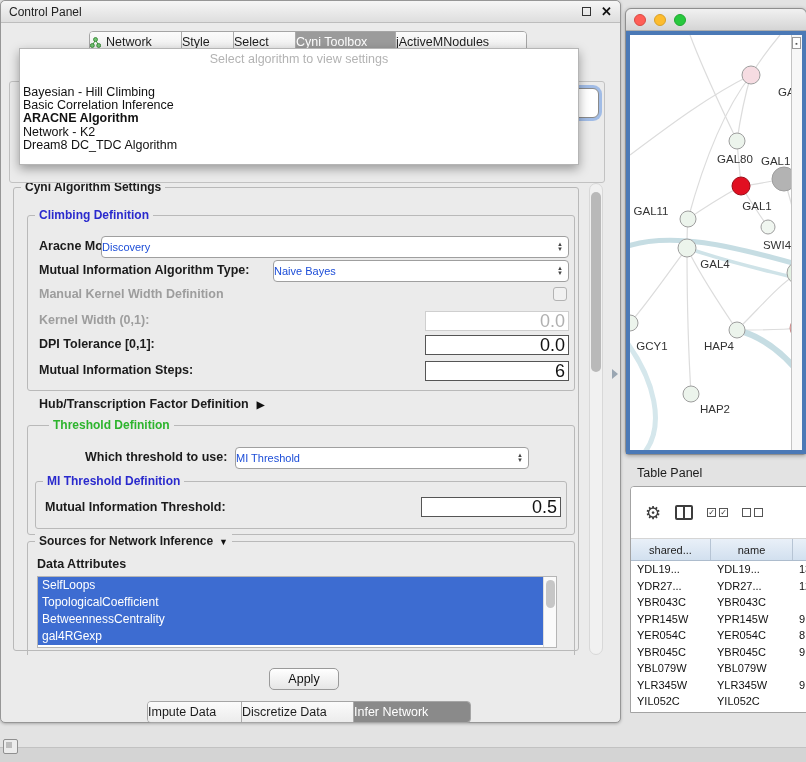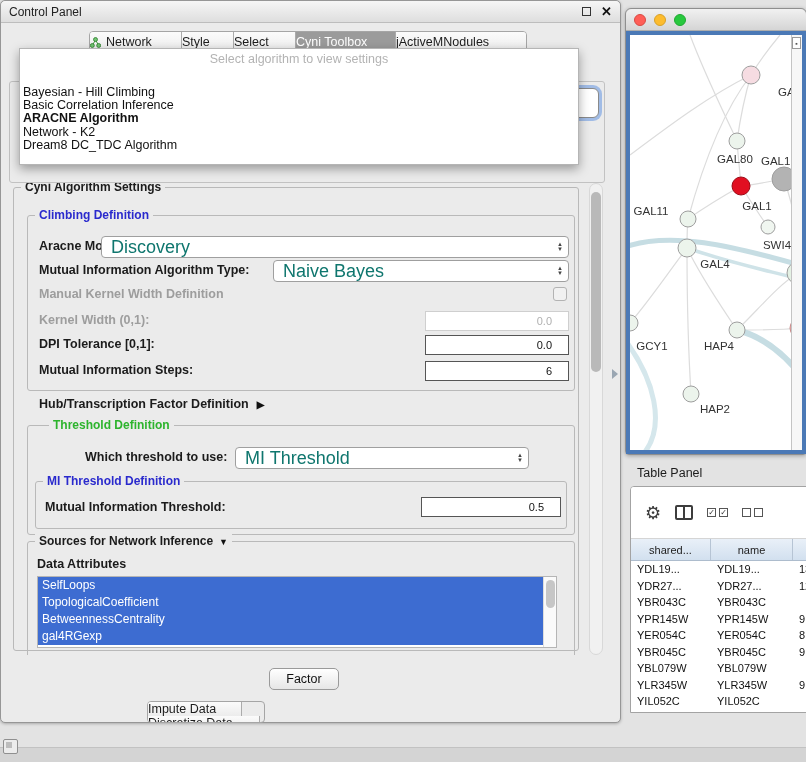--- a/index.html
+++ b/index.html
@@ -10,24 +10,24 @@
   
   .abs { position:absolute; }
   .lbl { font-size:12.5px; font-weight:bold; color:#1b1b1b; white-space:nowrap; }
   .lbl.dis { color:#9d9d9d; }
   .fs { position:absolute; border:1px solid #b9b9b9; border-radius:3px; }
   .legend { position:absolute; background:#ebebeb; padding:0 4px; font-size:12px; font-weight:bold; color:#1b1b1b; white-space:nowrap; }
   .legend.blue { color:#2a2acd; }
   .legend.green { color:#2db42d;margin-left:14px; }
 
   .combo { position:absolute; height:22px; background:#fff; border:1px solid #9f9f9f; border-radius:4px; display:flex; align-items:center; }
-  .combo .ctext { flex:1; font-size:18px; color:#0f766e; padding-left:9px; white-space:nowrap; overflow:hidden; }
+  .combo .ctext { flex:1; font-size:11px; color:#1d4ed8; white-space:nowrap; overflow:hidden; }
   .combo .carrows { width:16px; display:flex; flex-direction:column; align-items:center; justify-content:center; color:#444; font-size:6px; line-height:5px; }
   .field { position:absolute; height:20px; background:#fff; border:1px solid #555; display:flex; align-items:center; justify-content:flex-end; }
-  .field span { font-size:11px; color:#111; padding-right:16px; }
+  .field span { font-size:18px; color:#111; padding-right:3px; }
   .field.dis { border-color:#cfcfcf; }
   .field.dis span { color:#b0b0b0; }
 
   
   .cpwin { position:absolute; left:0; top:8; width:621px; height:723px; background:#ebebeb; border:1px solid #969696; border-radius:5px; box-shadow:0 1px 3px rgba(0,0,0,.25); }
   .cptitle { height:22px; display:flex; align-items:center; padding:0 8px; background:linear-gradient(#f6f6f6,#dedede); border-bottom:1px solid #bdbdbd; border-radius:5px 5px 0 0; }
   .cptitle .ttl { font-size:12px; color:#222; flex:1; }
   .sqicon { width:9px; height:9px; border:1.5px solid #333; margin-right:10px; display:inline-block; }
   .xicon { font-size:13px; font-weight:bold; color:#111; }
 
@@ -58,21 +58,21 @@
   .srcArrow { display:inline-block; font-size:9px; margin-left:6px; color:#111; }
 
   .checkbox { position:absolute; width:14px; height:14px; border:1px solid #b3b3b3; border-radius:3px; background:#f1f1f1; }
 
   .attrList { position:absolute; left:30px; top:393px; width:520px; height:72px; background:#fff; border:1px solid #b5b5b5; overflow:hidden; }
   .attrItem { height:17px; line-height:17px; background:#3d6cd1; color:#fff; font-size:12px; padding-left:4px; width:505px; white-space:nowrap; }
   .listScroll { position:absolute; left:505px; top:0; width:14px; height:72px; background:#fafafa; border-left:1px solid #ddd; }
   .listThumb { position:absolute; left:2px; top:3px; width:9px; height:28px; background:#c6c6c6; border-radius:5px; }
 
   .applyBtn { position:absolute; left:268px; top:667px; width:70px; height:22px; border:1px solid #9a9a9a; border-radius:5px; background:linear-gradient(#ffffff,#e6e6e6); font-size:12.5px; color:#111; display:flex; align-items:center; justify-content:center; }
-  .bottomTabs { position:absolute; left:146px; top:700px; height:22px; display:flex; border:1px solid #a5a5a5; border-radius:4px; overflow:hidden;flex-direction:column; }
+  .bottomTabs { position:absolute; left:146px; top:700px; height:22px; display:flex; border:1px solid #a5a5a5; border-radius:4px; overflow:hidden; }
 
   
   .netwin { position:absolute; left:625px; top:8px; width:182px; height:447px; background:#d9d9d9; border:1px solid #8f8f8f; border-radius:6px 6px 4px 4px; box-shadow:0 1px 4px rgba(0,0,0,.3); }
   .mactitle { height:22px; background:linear-gradient(#f1f1f1,#d5d5d5); border-bottom:1px solid #aeaeae; border-radius:6px 6px 0 0; display:flex; align-items:center; padding-left:8px; gap:8px; }
   .light { width:12px; height:12px; border-radius:50%; }
   .light.red { background:#ff5e57; border:1px solid #d84a43; }
   .light.yellow { background:#fdbc2e; border:1px solid #d8a128; }
   .light.green { background:#28c83e; border:1px solid #1fa932; }
   .netframe { position:absolute; left:0; top:22px; right:0; bottom:0; border:4px solid #4b79b6; background:#fff; overflow:hidden; }
   .netscroll { position:absolute; right:0; top:0; bottom:0; width:11px; background:#f7f7f7; border-left:1px solid #c4c4c4; }
@@ -236,21 +236,21 @@
           <div class="listThumb"></div>
         </div>
       </div>
     </div>
 
     <div class="vscroll">
       <div class="vthumb"></div>
     </div>
 
     <div class="applyBtn">
-      <span>Factor</span>
+      <span>Apply</span>
     </div>
 
     <div class="bottomTabs darkTabs">
       <div class="seg" style="width:94px">
         <span>Impute Data</span>
       </div>
       <div class="seg" style="width:112px">
         <span>Discretize Data</span>
       </div>
       <div class="seg active" style="width:116px">

